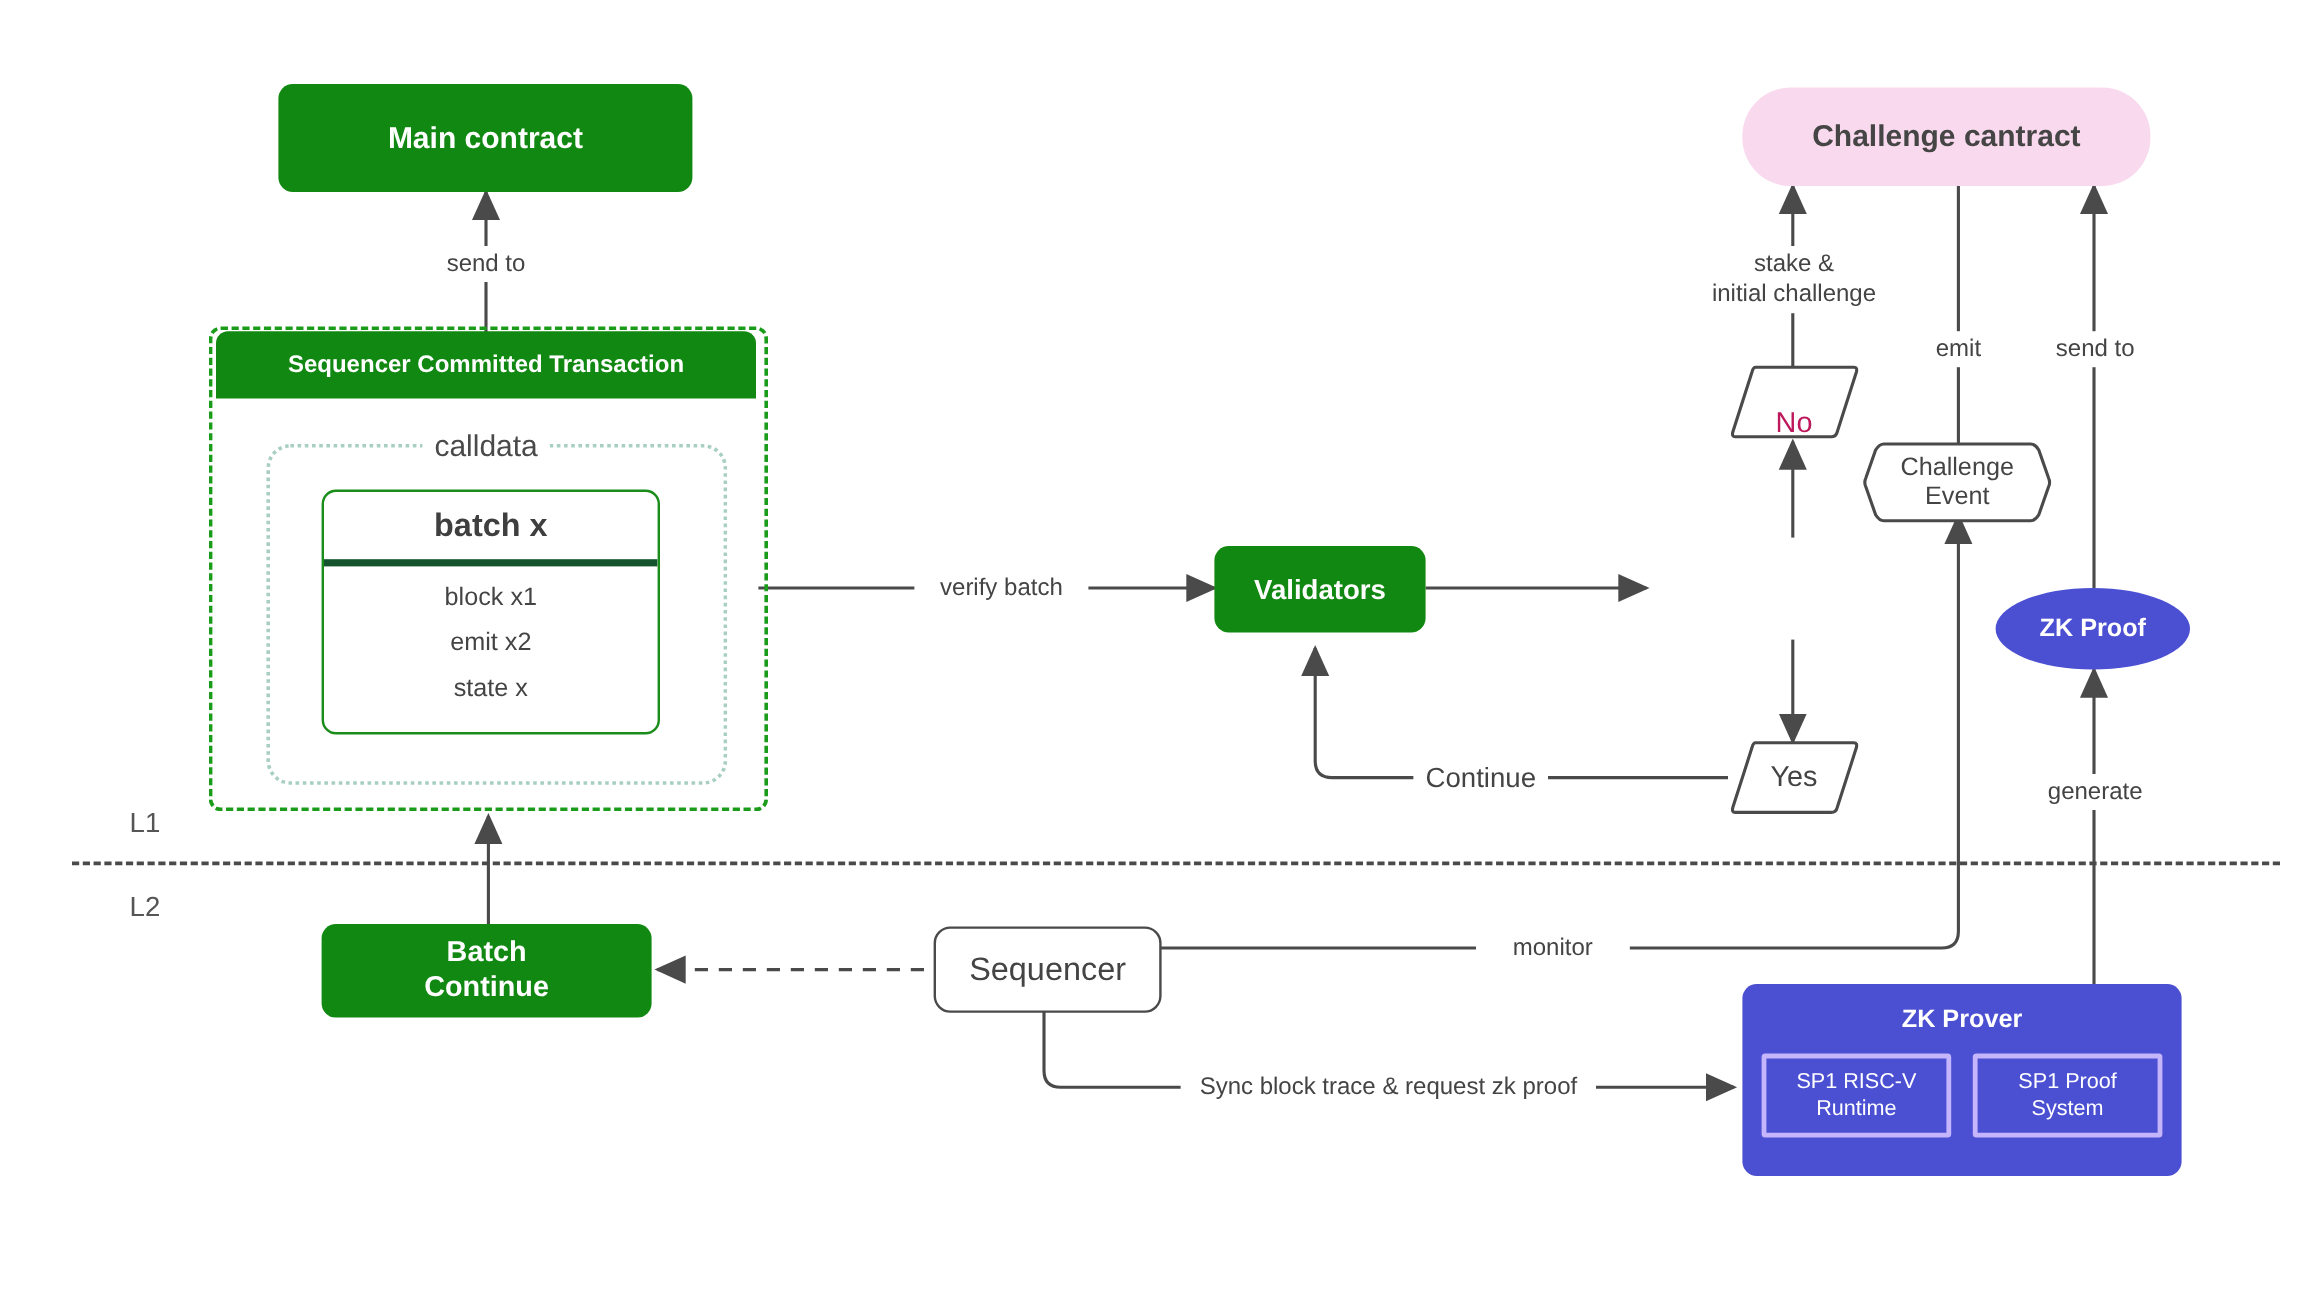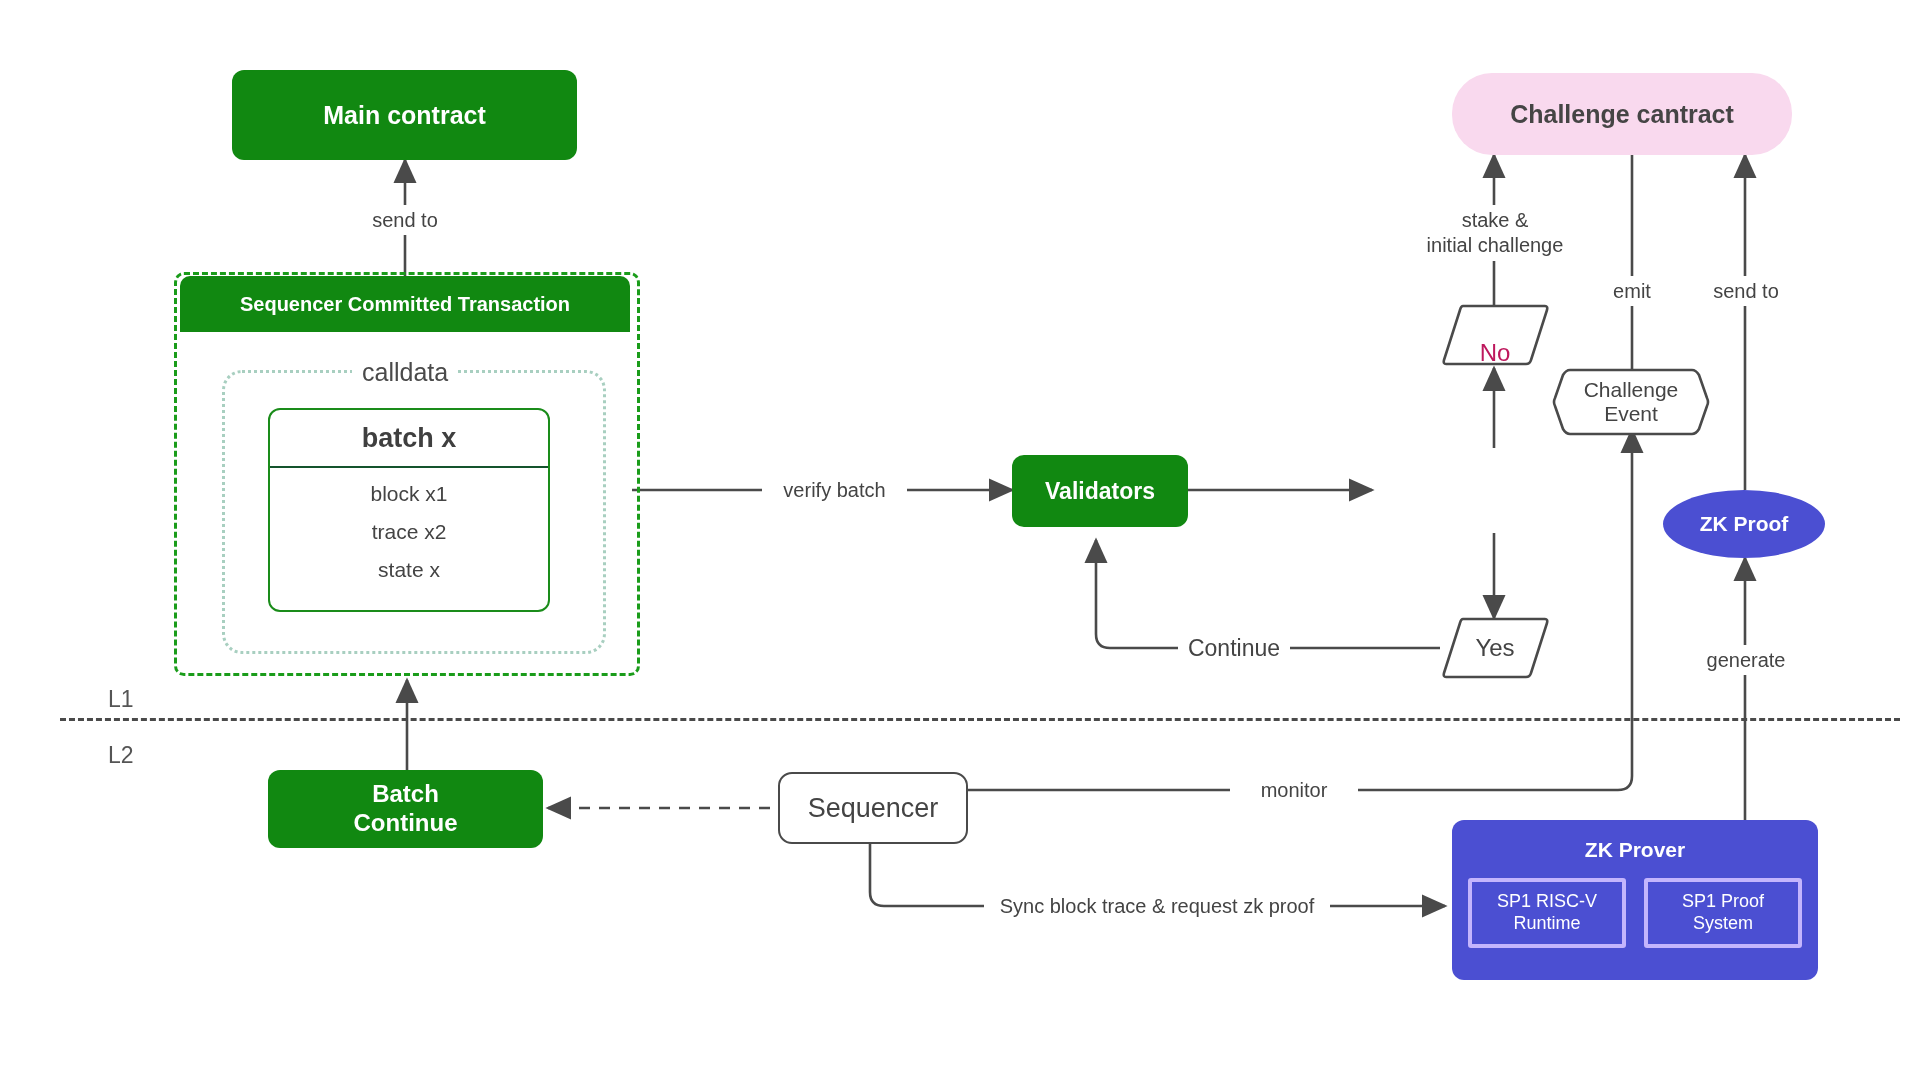--- a/index.html
+++ b/index.html
@@ -23,21 +23,21 @@
   svg.edges{position:absolute;left:0;top:0;width:1920px;height:1080px;pointer-events:none;}
 
   
   .calldata-outer{position:absolute;border:3px dashed #1a9c1a;border-radius:10px;background:transparent;}
   
   .calldata-dotted{position:absolute;border:3px dotted #a8cfc0;border-radius:20px;background:transparent;}
   .calldata-cap{position:absolute;background:#ffffff;color:#4a4a4a;padding:0 10px;}
 
   .batch-card{position:absolute;border:2px solid #1a8c1a;border-radius:12px;background:#fff;overflow:hidden;}
   .batch-title{height:56px;display:flex;align-items:center;justify-content:center;
-               font-size:27px;font-weight:bold;color:#3f3f3f;border-bottom:2px solid #14532d;}
+               font-size:27px;font-weight:bold;color:#3f3f3f;border-bottom:6px solid #14532d;}
   .batch-body{display:flex;flex-direction:column;align-items:center;justify-content:space-evenly;height:128px;text-align:right;}
   .batch-row{font-size:21px;color:#444;}
 
   .para{position:absolute;}
 </style>
 </head>
 <body>
 
 <div id="stage">
 
@@ -77,41 +77,41 @@
       <path d="M1358,790 L1618,790 Q1632,790 1632,776 L1632,430" marker-end="url(#arr)"></path>
 
       <path d="M870,830 L870,892 Q870,906 884,906 L984,906"></path>
       <path d="M1330,906 L1445,906" marker-end="url(#arr)"></path>
 
       <path d="M770,808 L548,808" stroke-dasharray="11 9" marker-end="url(#arr)"></path>
     </g>
   </svg>
 
   <div class="layerline" style="top:718px;"></div>
-  <div class="layertag" style="left:108px;top:672px;margin-top:14px;">L1</div>
+  <div class="layertag" style="left:108px;top:672px;">L1</div>
   <div class="layertag" style="left:108px;top:742px;">L2</div>
 
   <div class="node solid-green" style="left:232px;top:70px;width:345px;height:90px;font-size:25px;">
     <span>Main contract</span>
   </div>
 
   <div class="calldata-outer" style="left:174px;top:272px;width:460px;height:398px;"></div>
 
   <div class="node solid-green" style="left:180px;top:276px;width:450px;height:56px;border-radius:10px 10px 0 0;font-size:20px;">
     <span>Sequencer Committed Transaction</span>
   </div>
 
   <div class="calldata-dotted" style="left:222px;top:370px;width:378px;height:278px;"></div>
   <div class="calldata-cap" style="left:352px;top:358px;font-size:25px;">calldata</div>
 
   <div class="batch-card" style="left:268px;top:408px;width:278px;height:200px;">
     <div class="batch-title">batch x</div>
     <div class="batch-body">
       <div class="batch-row">block x1</div>
-      <div class="batch-row">trace x2</div>
+      <div class="batch-row">emit x2</div>
       <div class="batch-row">state x</div>
     </div>
   </div>
 
   <div class="node solid-green" style="left:268px;top:770px;width:275px;height:78px;font-size:24px;line-height:1.2;flex-direction:column;">
     <span>Batch</span>
     <span>Continue</span>
   </div>
 
   <div class="node solid-green" style="left:1012px;top:455px;width:176px;height:72px;font-size:23px;">

